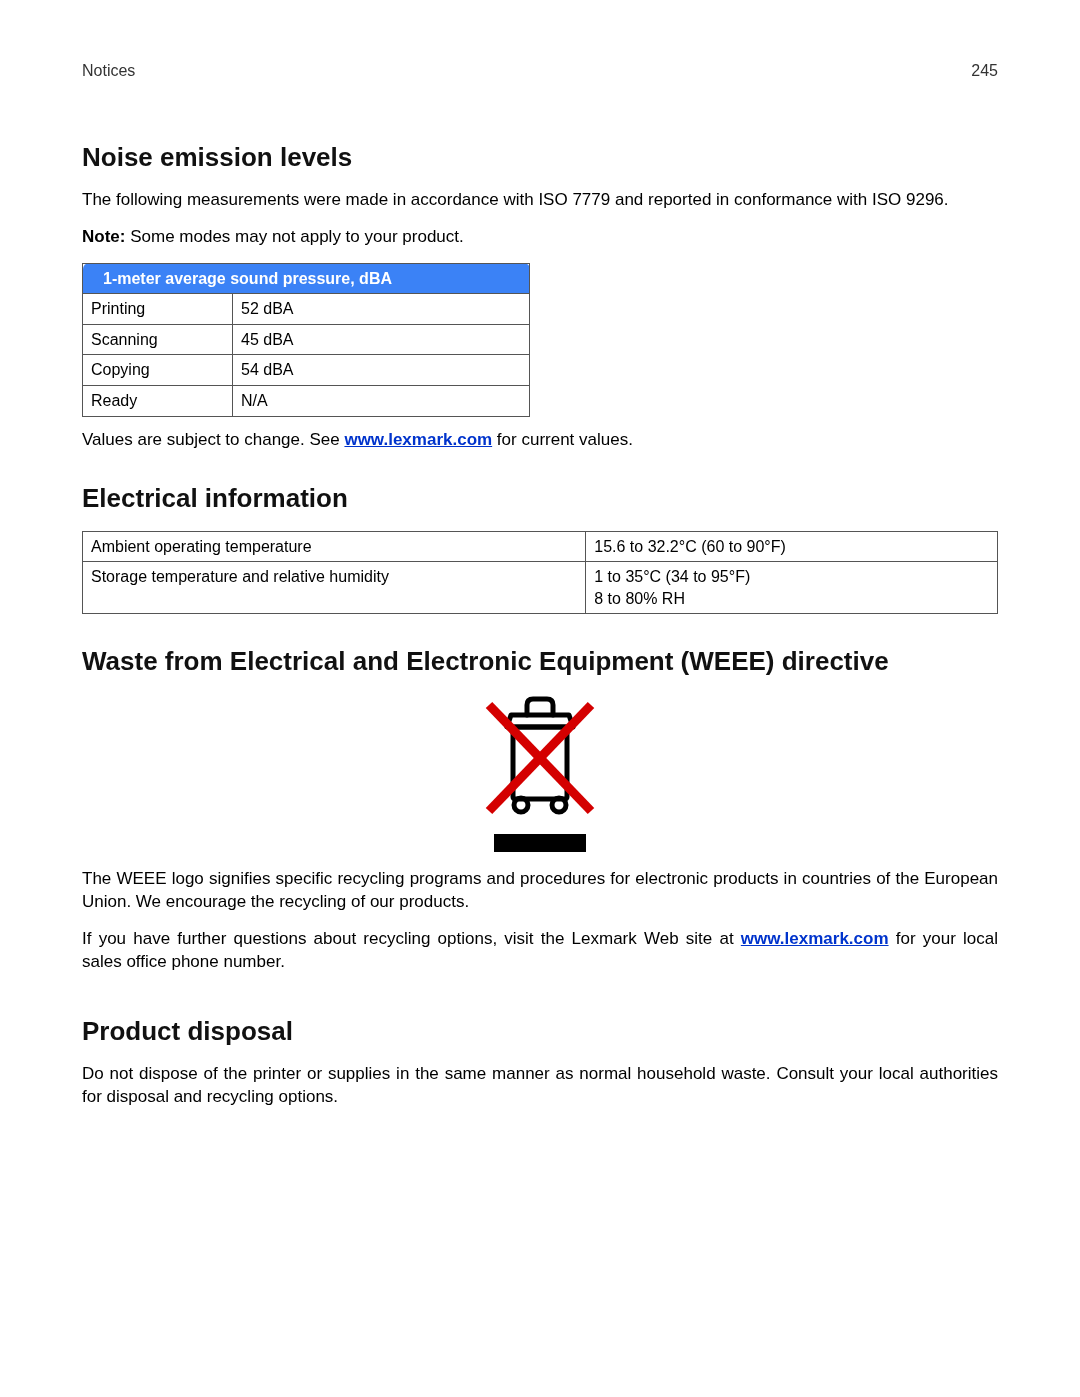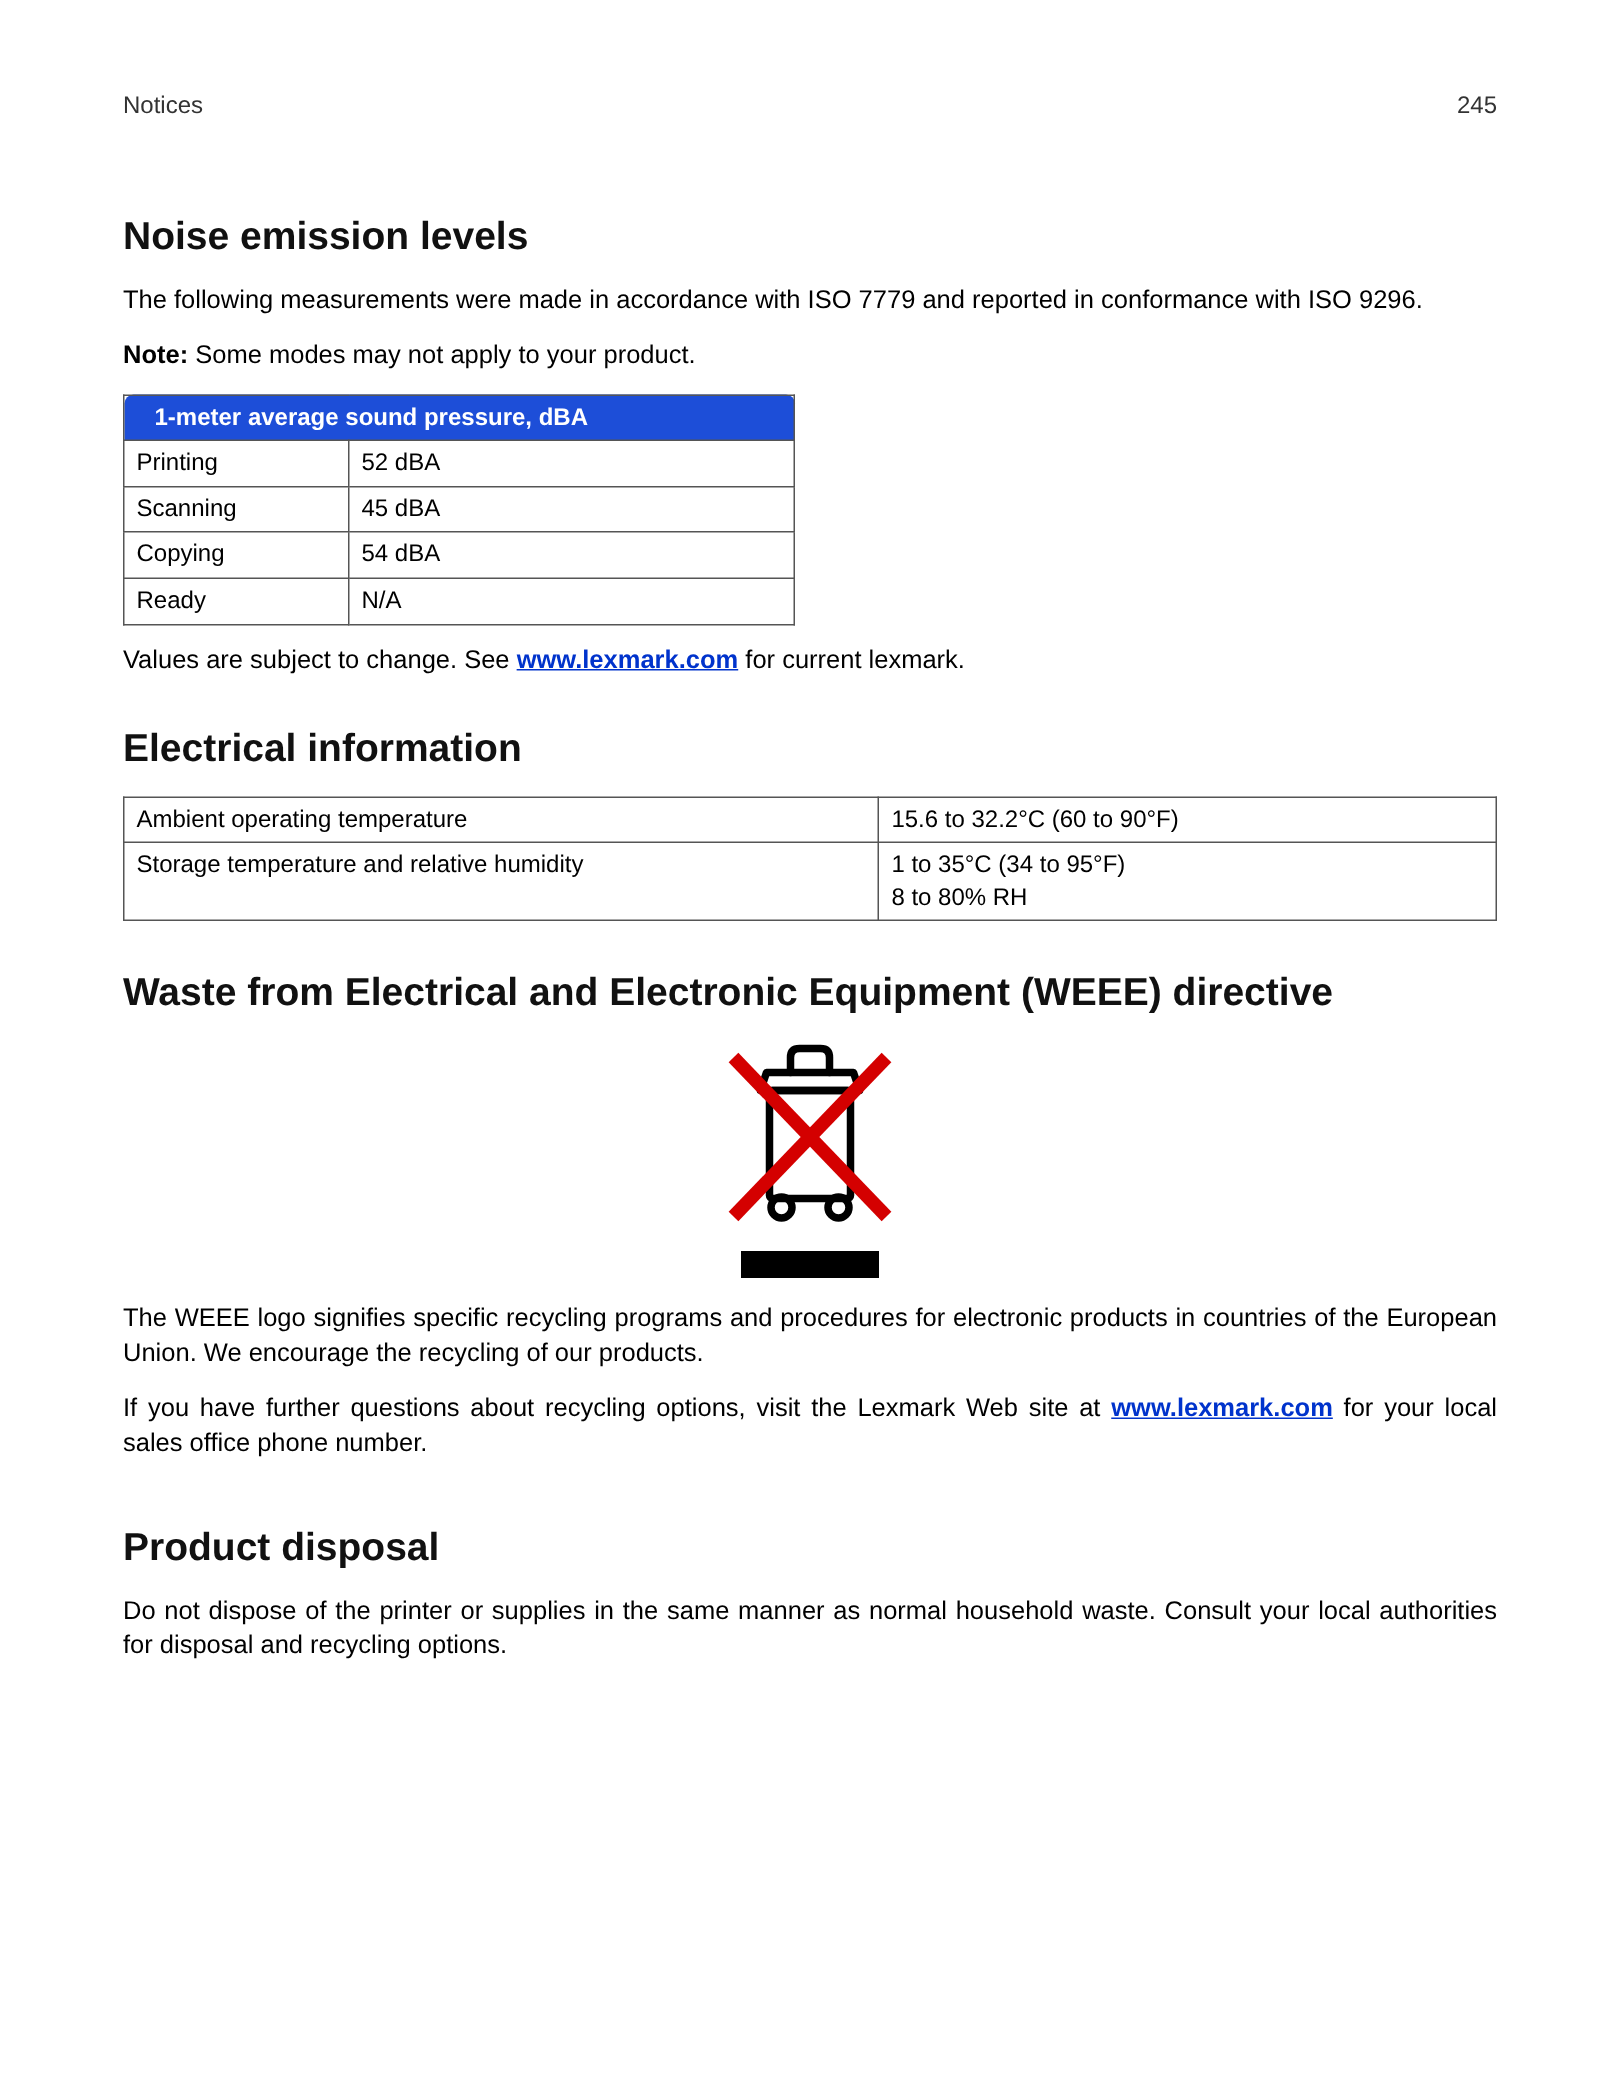--- a/index.html
+++ b/index.html
@@ -40,21 +40,21 @@
     table.noise { width: 448px; }
     table.temp { width: 100%; }
     th, td {
       border: 1px solid #555;
       padding: 4px 8px;
       text-align: left;
       font-size: 16px;
       vertical-align: top;
     }
     th {
-      background: #1d4ed8;
+      background: #3b82f6;
       color: #fff;
       font-weight: bold;
       padding-left: 20px;
     }
     table.noise td:first-child { width: 150px; }
     table.temp td:first-child { width: 55%; }
     table tr:first-child th:first-child,
     table tr:first-child td:first-child { border-top-left-radius: 6px; }
     table tr:first-child th:last-child,
     table tr:first-child td:last-child { border-top-right-radius: 6px; }
@@ -113,21 +113,21 @@
         <td>Copying</td>
         <td>54 dBA</td>
       </tr>
   <tr>
         <td>Ready</td>
         <td>N/A</td>
       </tr>
 </tbody>
   </table>
 <p class="para">
-  <span>Values are subject to change. See </span><a class="link">www.lexmark.com</a><span> for current lexmark.</span>
+  <span>Values are subject to change. See </span><a class="link">www.lexmark.com</a><span> for current values.</span>
 </p>
 
 <h2 class="section-gap">Electrical information</h2>
 <table class="temp">
   <tbody>
       <tr>
         <td>Ambient operating temperature</td>
         <td>15.6 to 32.2°C (60 to 90°F)</td>
       </tr>
   <tr>

